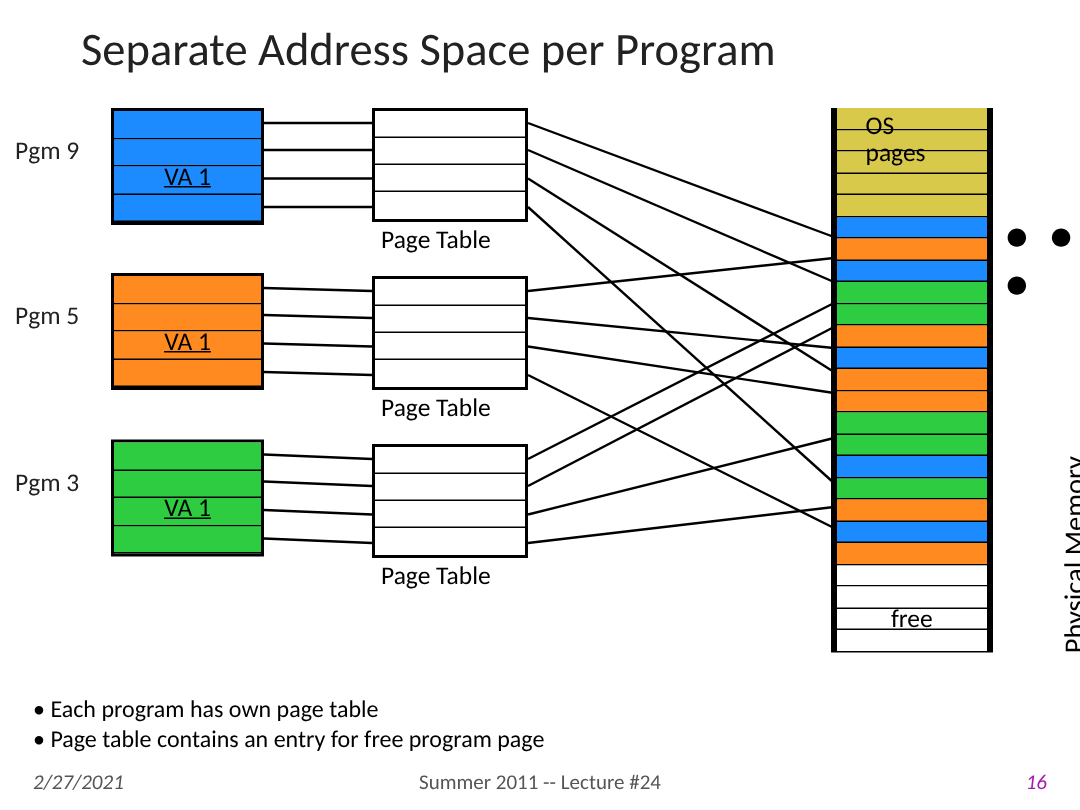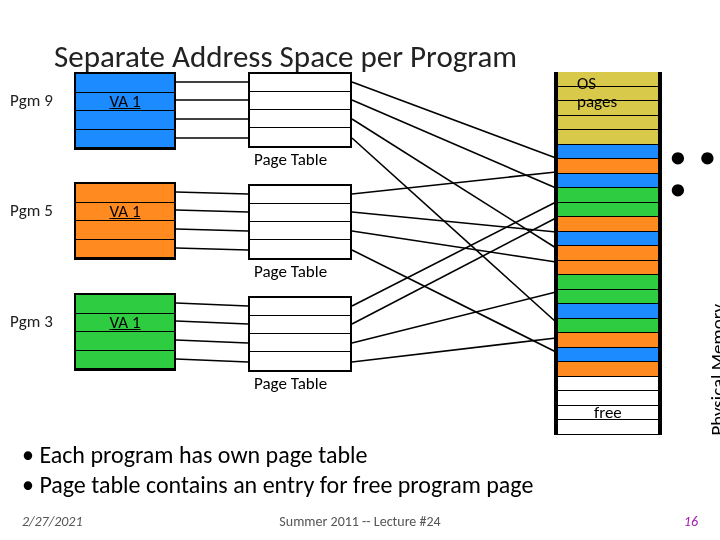--- a/index.html
+++ b/index.html
@@ -12,21 +12,20 @@
     background: #fff;
     position: relative;
     overflow: hidden;
   }
   .title {
     position: absolute;
     top: 14px;
     left: 54px;
     font-size: 31px;
     color: #222;
-    margin-top: 23px;
   }
   .pgm-label {
     position: absolute;
     font-size: 17px;
     color: #222;
   }
   .va-block {
     position: absolute;
     width: 102px;
     border: 2.5px solid #000;
@@ -39,20 +38,21 @@
   .pg1 .va-row { background: #1b8bff; }
   .pg2 .va-row { background: #ff8a1f; }
   .pg3 .va-row { background: #2ecc40; }
   .va-text {
     position: absolute;
     font-size: 17px;
     color: #000;
     text-decoration: underline;
     left: 50%;
     transform: translateX(-50%);
+    margin-top: 16px;
   }
 
   .pt-block {
     position: absolute;
     width: 104px;
     border: 2px solid #000;
   }
   .pt-row {
     height: 18px;
     border-bottom: 1.5px solid #000;
@@ -118,22 +118,22 @@
   svg.wires {
     position: absolute;
     left: 0; top: 0;
     width: 720px; height: 540px;
     pointer-events: none;
   }
 
   .bullets {
     position: absolute;
     left: 22px;
-    top: 440px;
-    font-size: 24px;
+    top: 464px;
+    font-size: 16px;
     line-height: 1.25;
   }
 
   .footer-date {
     position: absolute;
     left: 22px;
     bottom: 10px;
     font-size: 14px;
     color: #555;
     font-style: italic;

